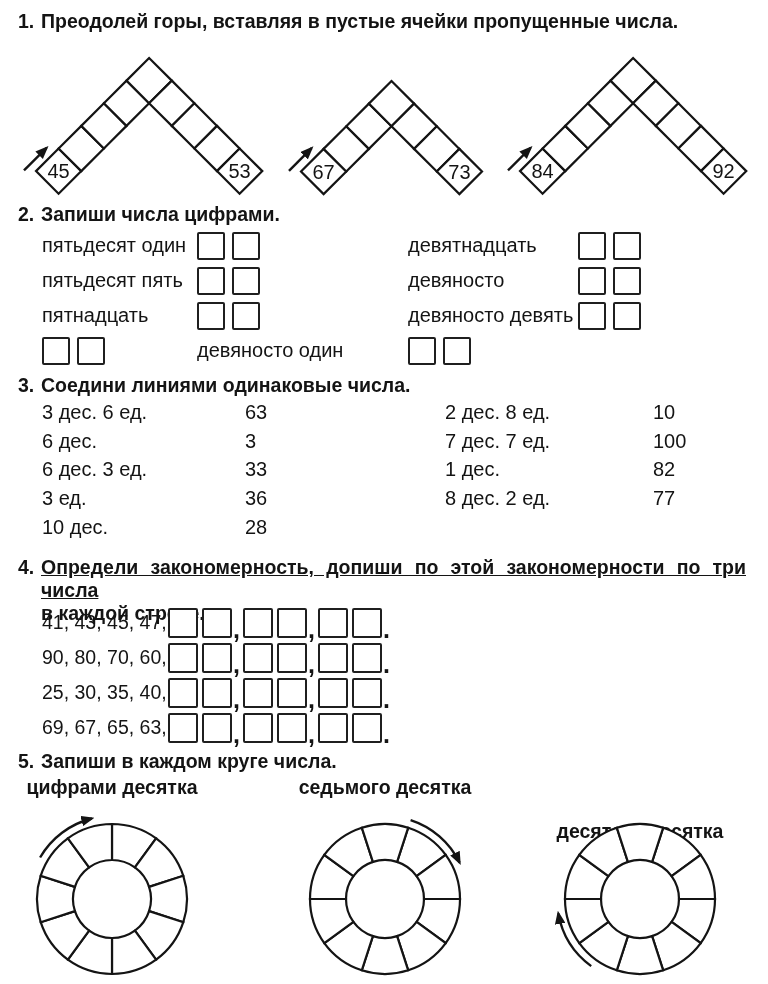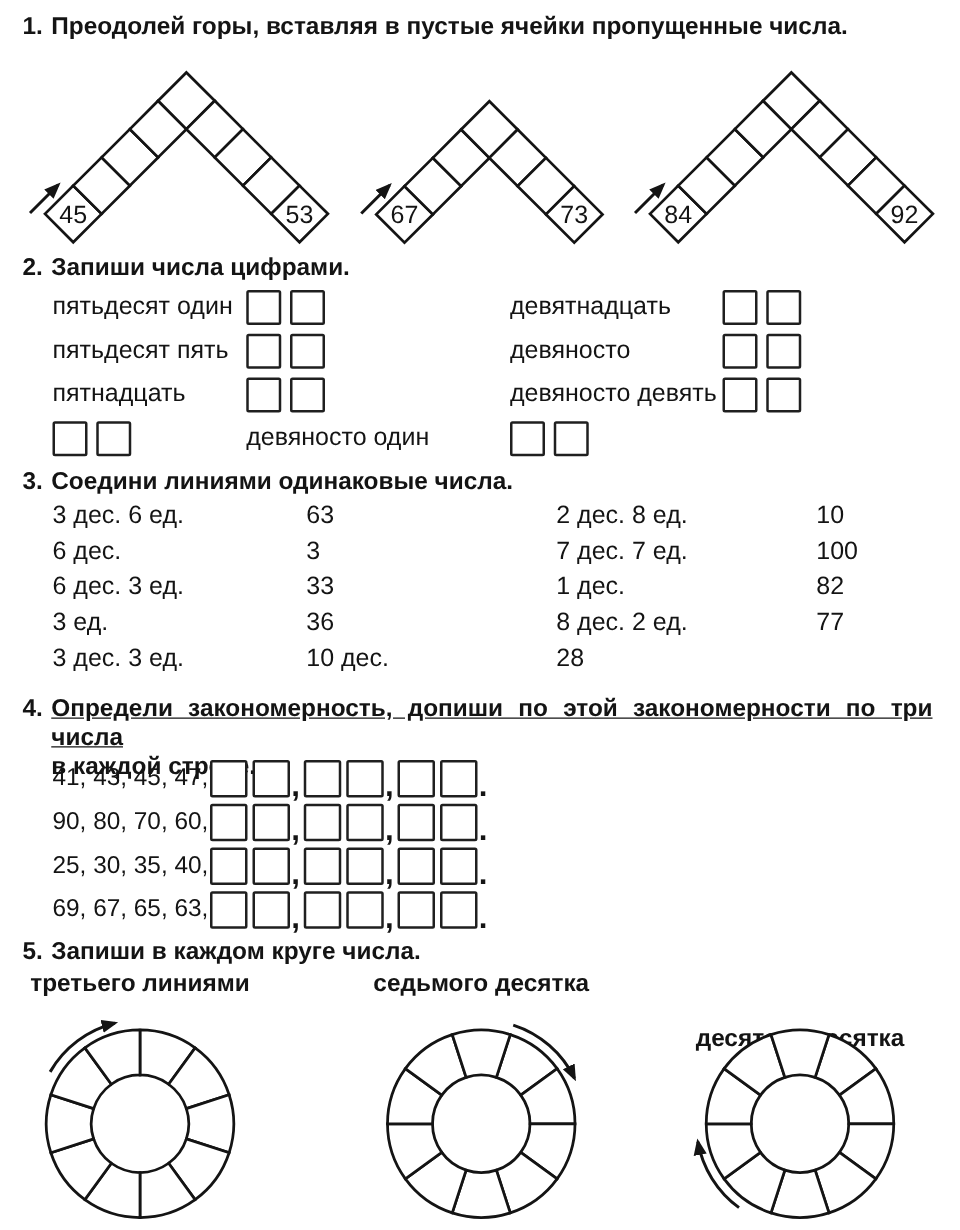--- a/index.html
+++ b/index.html
@@ -160,21 +160,20 @@
       <span>7 дес. 7 ед.</span>
       <span>100</span>
       <span>6 дес. 3 ед.</span>
       <span>33</span>
       <span>1 дес.</span>
       <span>82</span>
       <span>3 ед.</span>
       <span>36</span>
       <span>8 дес. 2 ед.</span>
       <span>77</span>
-      <span>3 дес. 3 ед.</span>
       <span>10 дес.</span>
       <span>28</span>
     </div>
 
   <div class="hdr" style="top:556px">
     <span class="num">4.</span>
     <span class="ttl">
       <span class="jline">Определи закономерность, допиши по этой закономерности по три числа</span>
       <span class="line2">в каждой строке.</span>
     </span>
@@ -252,21 +251,21 @@
         </span>
         <span class="punc">.</span>
       </div>
     </div>
 
   <div class="hdr" style="top:750px">
     <span class="num">5.</span>
     <span class="ttl">Запиши в каждом круге числа.</span>
   </div>
   <div id="t5labels">
-      <span class="circlabel" style="left: 20px;">третьего линиями</span>
+      <span class="circlabel" style="left: 20px;">цифрами десятка</span>
       <span class="circlabel" style="left: 293px;">седьмого десятка</span>
       <span class="circlabel" style="left: 548px; margin-top: 44px;">десятого десятка</span>
     </div>
   <div id="circles">
       <svg width="184" height="184" viewBox="0 0 184 184" style="left: 20px;">
         <path d="M 92.0 56.0 L 92.0 20.0 A 75 75 0 0 1 136.1 34.3 L 114.9 63.4 A 39 39 0 0 0 92.0 56.0 Z" fill="#fff" stroke="#141414" stroke-width="2.2"></path>
         <path d="M 114.9 63.4 L 136.1 34.3 A 75 75 0 0 1 163.3 71.8 L 129.1 82.9 A 39 39 0 0 0 114.9 63.4 Z" fill="#fff" stroke="#141414" stroke-width="2.2"></path>
         <path d="M 129.1 82.9 L 163.3 71.8 A 75 75 0 0 1 163.3 118.2 L 129.1 107.1 A 39 39 0 0 0 129.1 82.9 Z" fill="#fff" stroke="#141414" stroke-width="2.2"></path>
         <path d="M 129.1 107.1 L 163.3 118.2 A 75 75 0 0 1 136.1 155.7 L 114.9 126.6 A 39 39 0 0 0 129.1 107.1 Z" fill="#fff" stroke="#141414" stroke-width="2.2"></path>
         <path d="M 114.9 126.6 L 136.1 155.7 A 75 75 0 0 1 92.0 170.0 L 92.0 134.0 A 39 39 0 0 0 114.9 126.6 Z" fill="#fff" stroke="#141414" stroke-width="2.2"></path>

